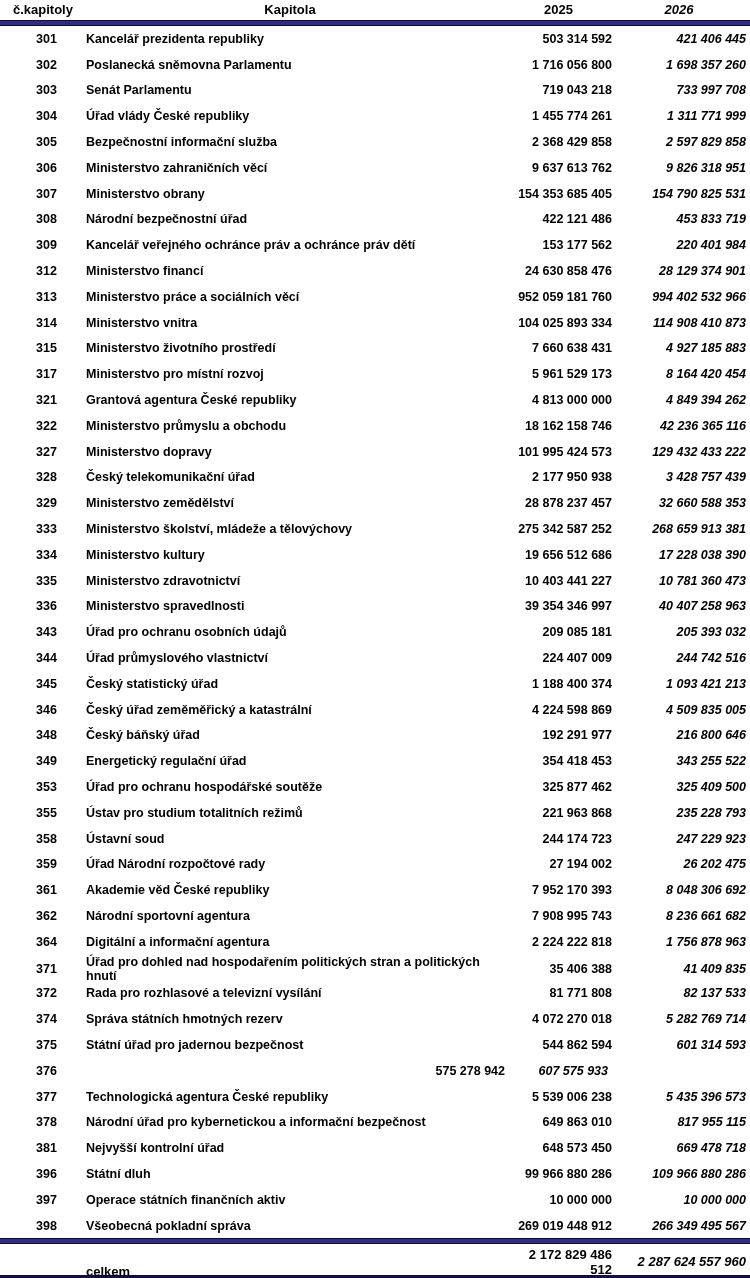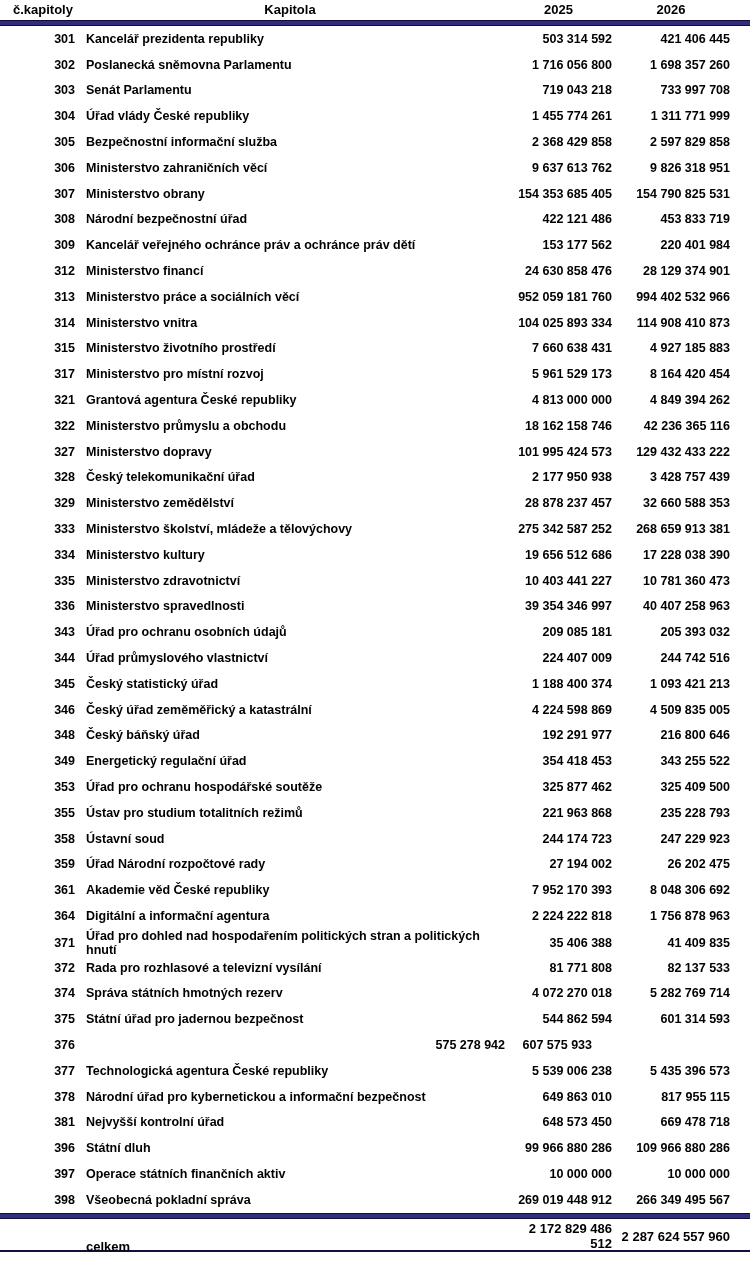--- a/index.html
+++ b/index.html
@@ -12,24 +12,24 @@
     font-weight: 700;
     color: #000000;
     overflow: hidden;
   }
   .grid-row {
     display: grid;
     grid-template-columns: 75px 430px 107px 138px;
     align-items: center;
     box-sizing: border-box;
   }
-  .col-num   { text-align: right; }
+  .col-num   { text-align: left; padding-left: 36px; }
   .col-name  { text-align: left; padding-left: 11px; }
   .col-y1    { text-align: right; }
-  .col-y2    { text-align: right; padding-right: 20px; }
+  .col-y2    { text-align: right; padding-right: 4px; font-style: italic; }
   
   #header-row {
     height: 20px;
     font-size: 13px;
     line-height: 20px;
   }
   #header-row .col-num  { text-align: left; padding-left: 13px; }
   #header-row .col-name { text-align: center; padding-left: 0; }
   #header-row .col-y1   { text-align: center; }
   #header-row .col-y2   { text-align: center; }
@@ -304,20 +304,26 @@
     <div class="col-y2">26 202 475</div>
   </div>
 
   <div class="grid-row">
     <div class="col-num">361</div>
     <div class="col-name">Akademie věd České republiky</div>
     <div class="col-y1">7 952 170 393</div>
     <div class="col-y2">8 048 306 692</div>
   </div>
 
+  <div class="grid-row">
+    <div class="col-num">362</div>
+    <div class="col-name">Národní sportovní agentura</div>
+    <div class="col-y1">7 908 995 743</div>
+    <div class="col-y2">8 236 661 682</div>
+  </div>
 
   <div class="grid-row">
     <div class="col-num">364</div>
     <div class="col-name">Digitální a informační agentura</div>
     <div class="col-y1">2 224 222 818</div>
     <div class="col-y2">1 756 878 963</div>
   </div>
 
   <div class="grid-row">
     <div class="col-num">371</div>

